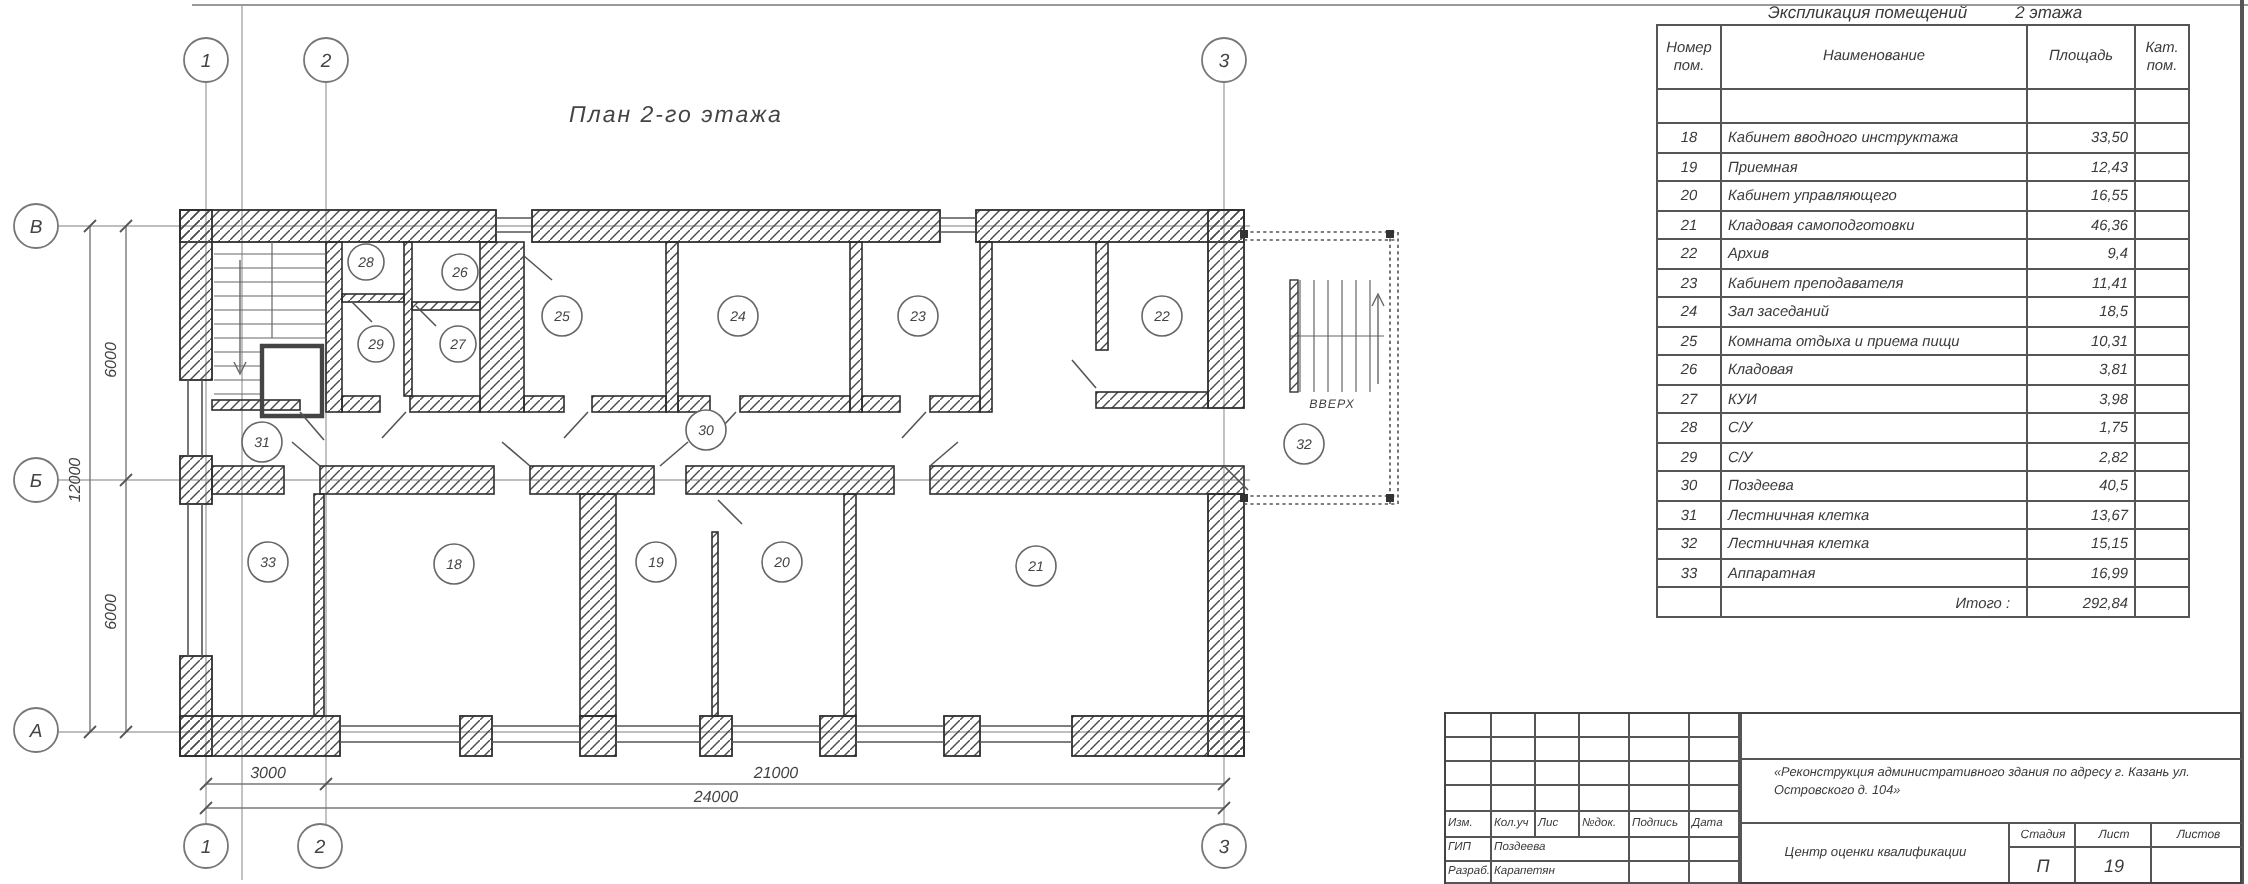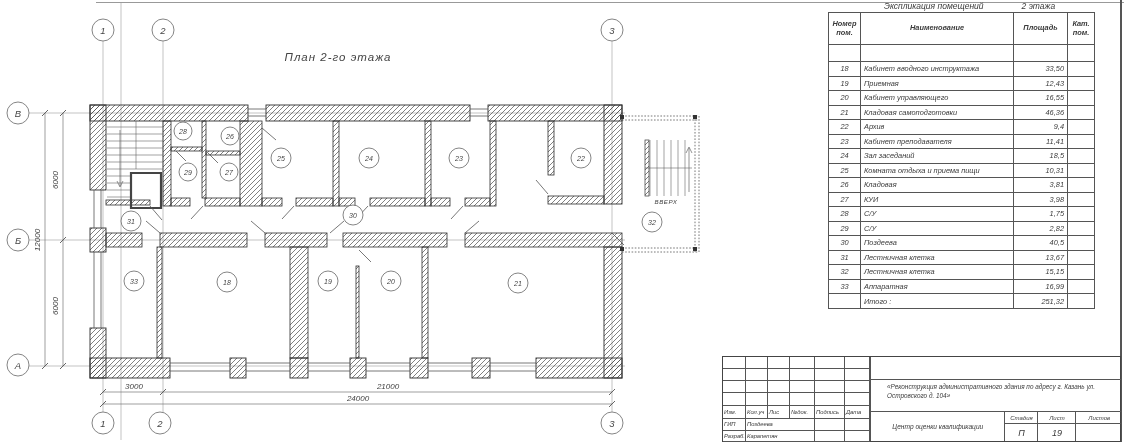--- a/index.html
+++ b/index.html
@@ -4,33 +4,33 @@
 <style>
   html,body{margin:0;padding:0;background:#fff;width:1124px;height:442px;overflow:hidden;
     font-family:"Liberation Sans",sans-serif;color:#3a3a3a;}
   .stage{position:relative;width:1124px;height:442px;background:#fff;}
   svg text{font-family:"Liberation Sans",sans-serif;font-style:italic;fill:#444;}
   
   .expl{position:absolute;left:828px;top:0;width:246px;font-style:italic;}
   .expl-title{display:flex;justify-content:flex-start;align-items:flex-end;height:11px;
     font-size:8.5px;padding:0 2px;}
   .expl-title .t1{margin-left:54px;}
-  .expl-title .t2{margin-left:38px;}
+  .expl-title .t2{margin-left:24px;}
   table.expl-tbl{border-collapse:collapse;table-layout:fixed;width:246px;margin-top:1px;}
   table.expl-tbl td,table.expl-tbl th{border:0.9px solid #555;font-weight:normal;
     font-size:7.4px;font-style:italic;padding:0 3px;overflow:hidden;white-space:nowrap;}
   .col-num{width:25px;text-align:center;}
   .col-name{width:146px;text-align:left;margin-top:36px;}
   .col-area{width:47px;text-align:right;}
   .col-cat{width:20px;text-align:center;font-size:6.3px;white-space:normal;line-height:1;}
-  tr.hdr th{height:31px;text-align:center;white-space:normal;line-height:1.15;font-size:7.4px;font-weight:bold;}
+  tr.hdr th{height:31px;text-align:center;white-space:normal;line-height:1.15;font-size:7.4px;}
   tr.blank td{height:16px;}
   tr.r td{height:13.5px;}
   tr.total td{height:14px;}
-  tr.total .col-name{text-align:left;padding-right:8px;}
+  tr.total .col-name{text-align:right;padding-right:8px;}
   
   .frame-right{position:absolute;left:1120px;top:0;width:1.6px;height:442px;background:#555;}
   .frame-top{position:absolute;left:96px;top:2px;width:1028px;height:1px;background:#999;}
   
   .tb{position:absolute;left:722px;top:356px;width:399px;height:86px;border:1.3px solid #444;
     box-sizing:border-box;display:flex;font-style:italic;}
   .tb *{box-sizing:border-box;}
   .tb-left{width:147px;display:grid;grid-template-columns:23px 22px 22px 25px 30px 25px;
     grid-template-rows:12px 12px 12px 13px 13px 11.5px 11.5px;}
   .tb-left div{border-right:0.8px solid #555;border-bottom:0.8px solid #555;
@@ -439,21 +439,21 @@
     <td class="col-num">33</td>
     <td class="col-name">Аппаратная</td>
     <td class="col-area">16,99</td>
     <td class="col-cat"></td>
   </tr>
         </tbody>
     <tfoot>
       <tr class="total">
         <td class="col-num"></td>
         <td class="col-name">Итого :</td>
-        <td class="col-area">251,32</td>
+        <td class="col-area">292,84</td>
         <td class="col-cat"></td>
       </tr>
     </tfoot>
   </table>
 </div>
 
 <div class="tb">
   <div class="tb-left">
 
     <div></div>

